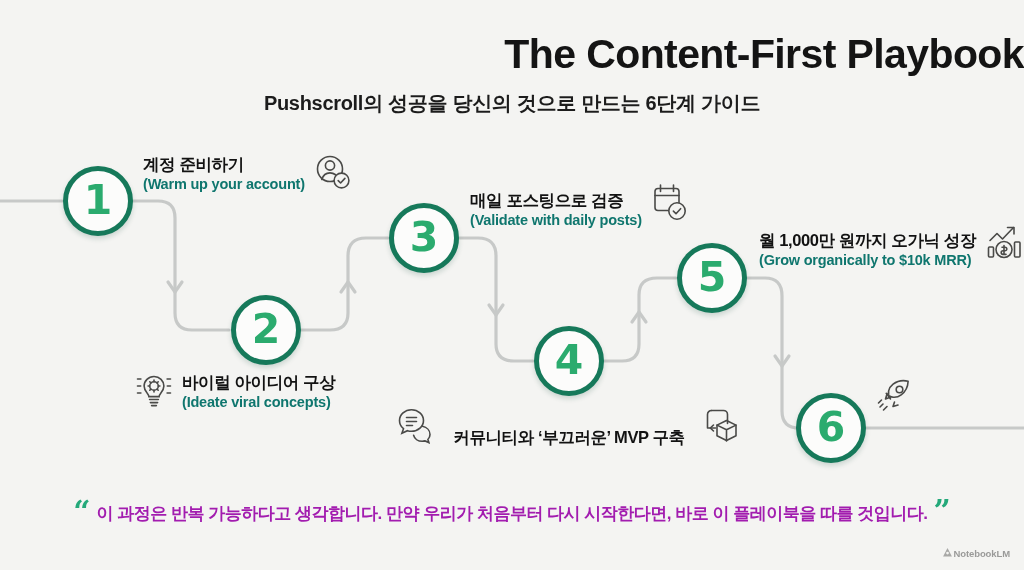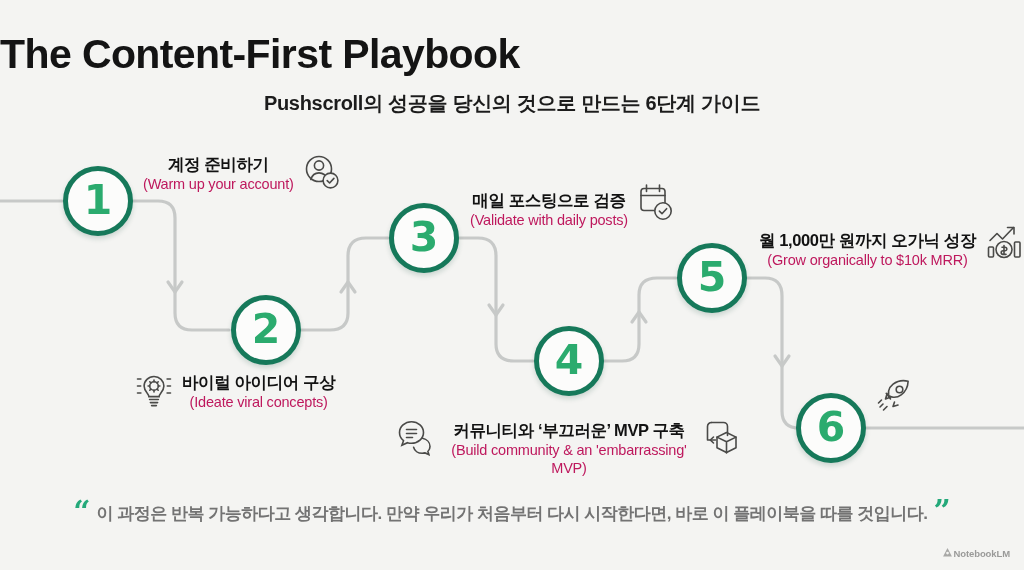--- a/index.html
+++ b/index.html
@@ -7,21 +7,21 @@
     width:1024px;height:570px;
     background:#f4f4f2;
     font-family:"Liberation Sans","DejaVu Sans",sans-serif;
     overflow:hidden;position:relative;
   }
   #root{position:absolute;inset:0;}
 
   
   .title{
     position:absolute;left:0;right:0;top:33px;
-    text-align:left;
+    text-align:right;
     font-size:41px;font-weight:bold;color:#141414;
     letter-spacing:-0.6px;line-height:1.05;
   }
   .subtitle{
     position:absolute;left:0;right:0;top:90px;
     text-align:center;
     font-size:20px;font-weight:bold;color:#1c1c1c;
     letter-spacing:-0.3px;
   }
 
@@ -45,46 +45,46 @@
     font-family:"DejaVu Sans","Liberation Sans",sans-serif;
   }
 
   
   .step-label{position:absolute;}
   .lbl-ko{
     font-size:16.5px;font-weight:bold;color:#121212;
     letter-spacing:-0.4px;line-height:1.25;white-space:nowrap;
   }
   .lbl-en{
-    font-size:14.5px;font-weight:normal;color:#be185d;
+    font-size:14.5px;font-weight:bold;color:#0f766e;
     letter-spacing:-0.2px;line-height:1.3;white-space:nowrap;
   }
   .lbl-en.wrap{white-space:normal;}
   .icon-slot{display:inline-block;vertical-align:middle;}
 
   
   .lbl-row{display:flex;align-items:flex-start;gap:7px;}
   .lbl-row.center{align-items:center;}
   .ta-center{text-align:center;margin-top:20px;}
-  .ta-left{text-align:center;}
+  .ta-left{text-align:left;}
 
   
   .quote-wrap{
     position:absolute;left:0;right:0;top:496px;
     display:flex;align-items:center;justify-content:center;gap:6px;
   }
   .qmark{
     font-family:"DejaVu Serif","Liberation Serif",serif;
     font-size:30px;font-weight:bold;color:#24a97a;
     line-height:1;
   }
   .qmark.open{align-self:flex-start;margin-top:1px;}
   .qmark.close{align-self:flex-end;margin-bottom:5px;}
   .quote-text{
-    font-size:17px;font-weight:bold;color:#737373;
+    font-size:17px;font-weight:bold;color:#a21caf;
     letter-spacing:-0.5px;white-space:nowrap;
   }
 
   
   .watermark{
     position:absolute;right:14px;bottom:10px;
     display:flex;align-items:center;
     font-size:9.5px;font-weight:bold;color:#9a9a99;
     letter-spacing:-0.1px;
   }
@@ -201,21 +201,20 @@
     <div class="lbl-row center">
       <span class="icon-slot">
         <svg width="44" height="42" viewBox="0 0 44 42" fill="none" stroke="#4a4a48" stroke-width="1.6" stroke-linecap="round">
           <path d="M25.5 16.5 c0 6-5.4 10.8-12 10.8 c-1.4 0-2.8-0.2-4-0.6 l-5.6 2.6 l1.6-4.6 c-2.5-2-4-4.9-4-8.2 c0-6 5.4-10.8 12-10.8 c6.6 0 12 4.8 12 10.8 z"></path>
           <path d="M8.5 13.5 h10 M8.5 17.5 h10 M8.5 21.5 h6"></path>
           <path d="M24.5 22.3 c4.3 0.9 7.5 4.2 7.5 8.1 c0 1.9-0.8 3.7-2.1 5.1 l1 3.1 l-3.9-1.7 c-0.9 0.2-1.8 0.4-2.8 0.4 c-4.2 0-7.7-2.6-8.6-6.1"></path>
         </svg>
       </span>
       <div class="ta-center" style="width:240px;">
         <div class="lbl-ko">커뮤니티와 ‘부끄러운’ MVP 구축</div>
-        <div class="lbl-en wrap">(Build community &amp; an 'embarrassing' MVP)</div>
       </div>
       <span class="icon-slot" style="margin-top:4px;">
         <svg width="46" height="46" viewBox="0 0 46 46" fill="none" stroke="#4a4a48" stroke-width="1.6" stroke-linecap="round" stroke-linejoin="round">
           <path d="M15.5 6.5 h12 a4 4 0 0 1 4 4 v9"></path>
           <path d="M15.5 6.5 a4 4 0 0 0 -4 4 v13.5 h8"></path>
           <path d="M17.5 21 l-3.2 3 l3.2 3"></path>
           <path d="M30.5 16.5 l9.5 4.6 v10.6 l-9.5 4.8 l-9.5-4.8 v-10.6 z"></path>
           <path d="M21 21.1 l9.5 4.7 l9.5-4.7 M30.5 25.8 v11.2"></path>
         </svg>
       </span>

